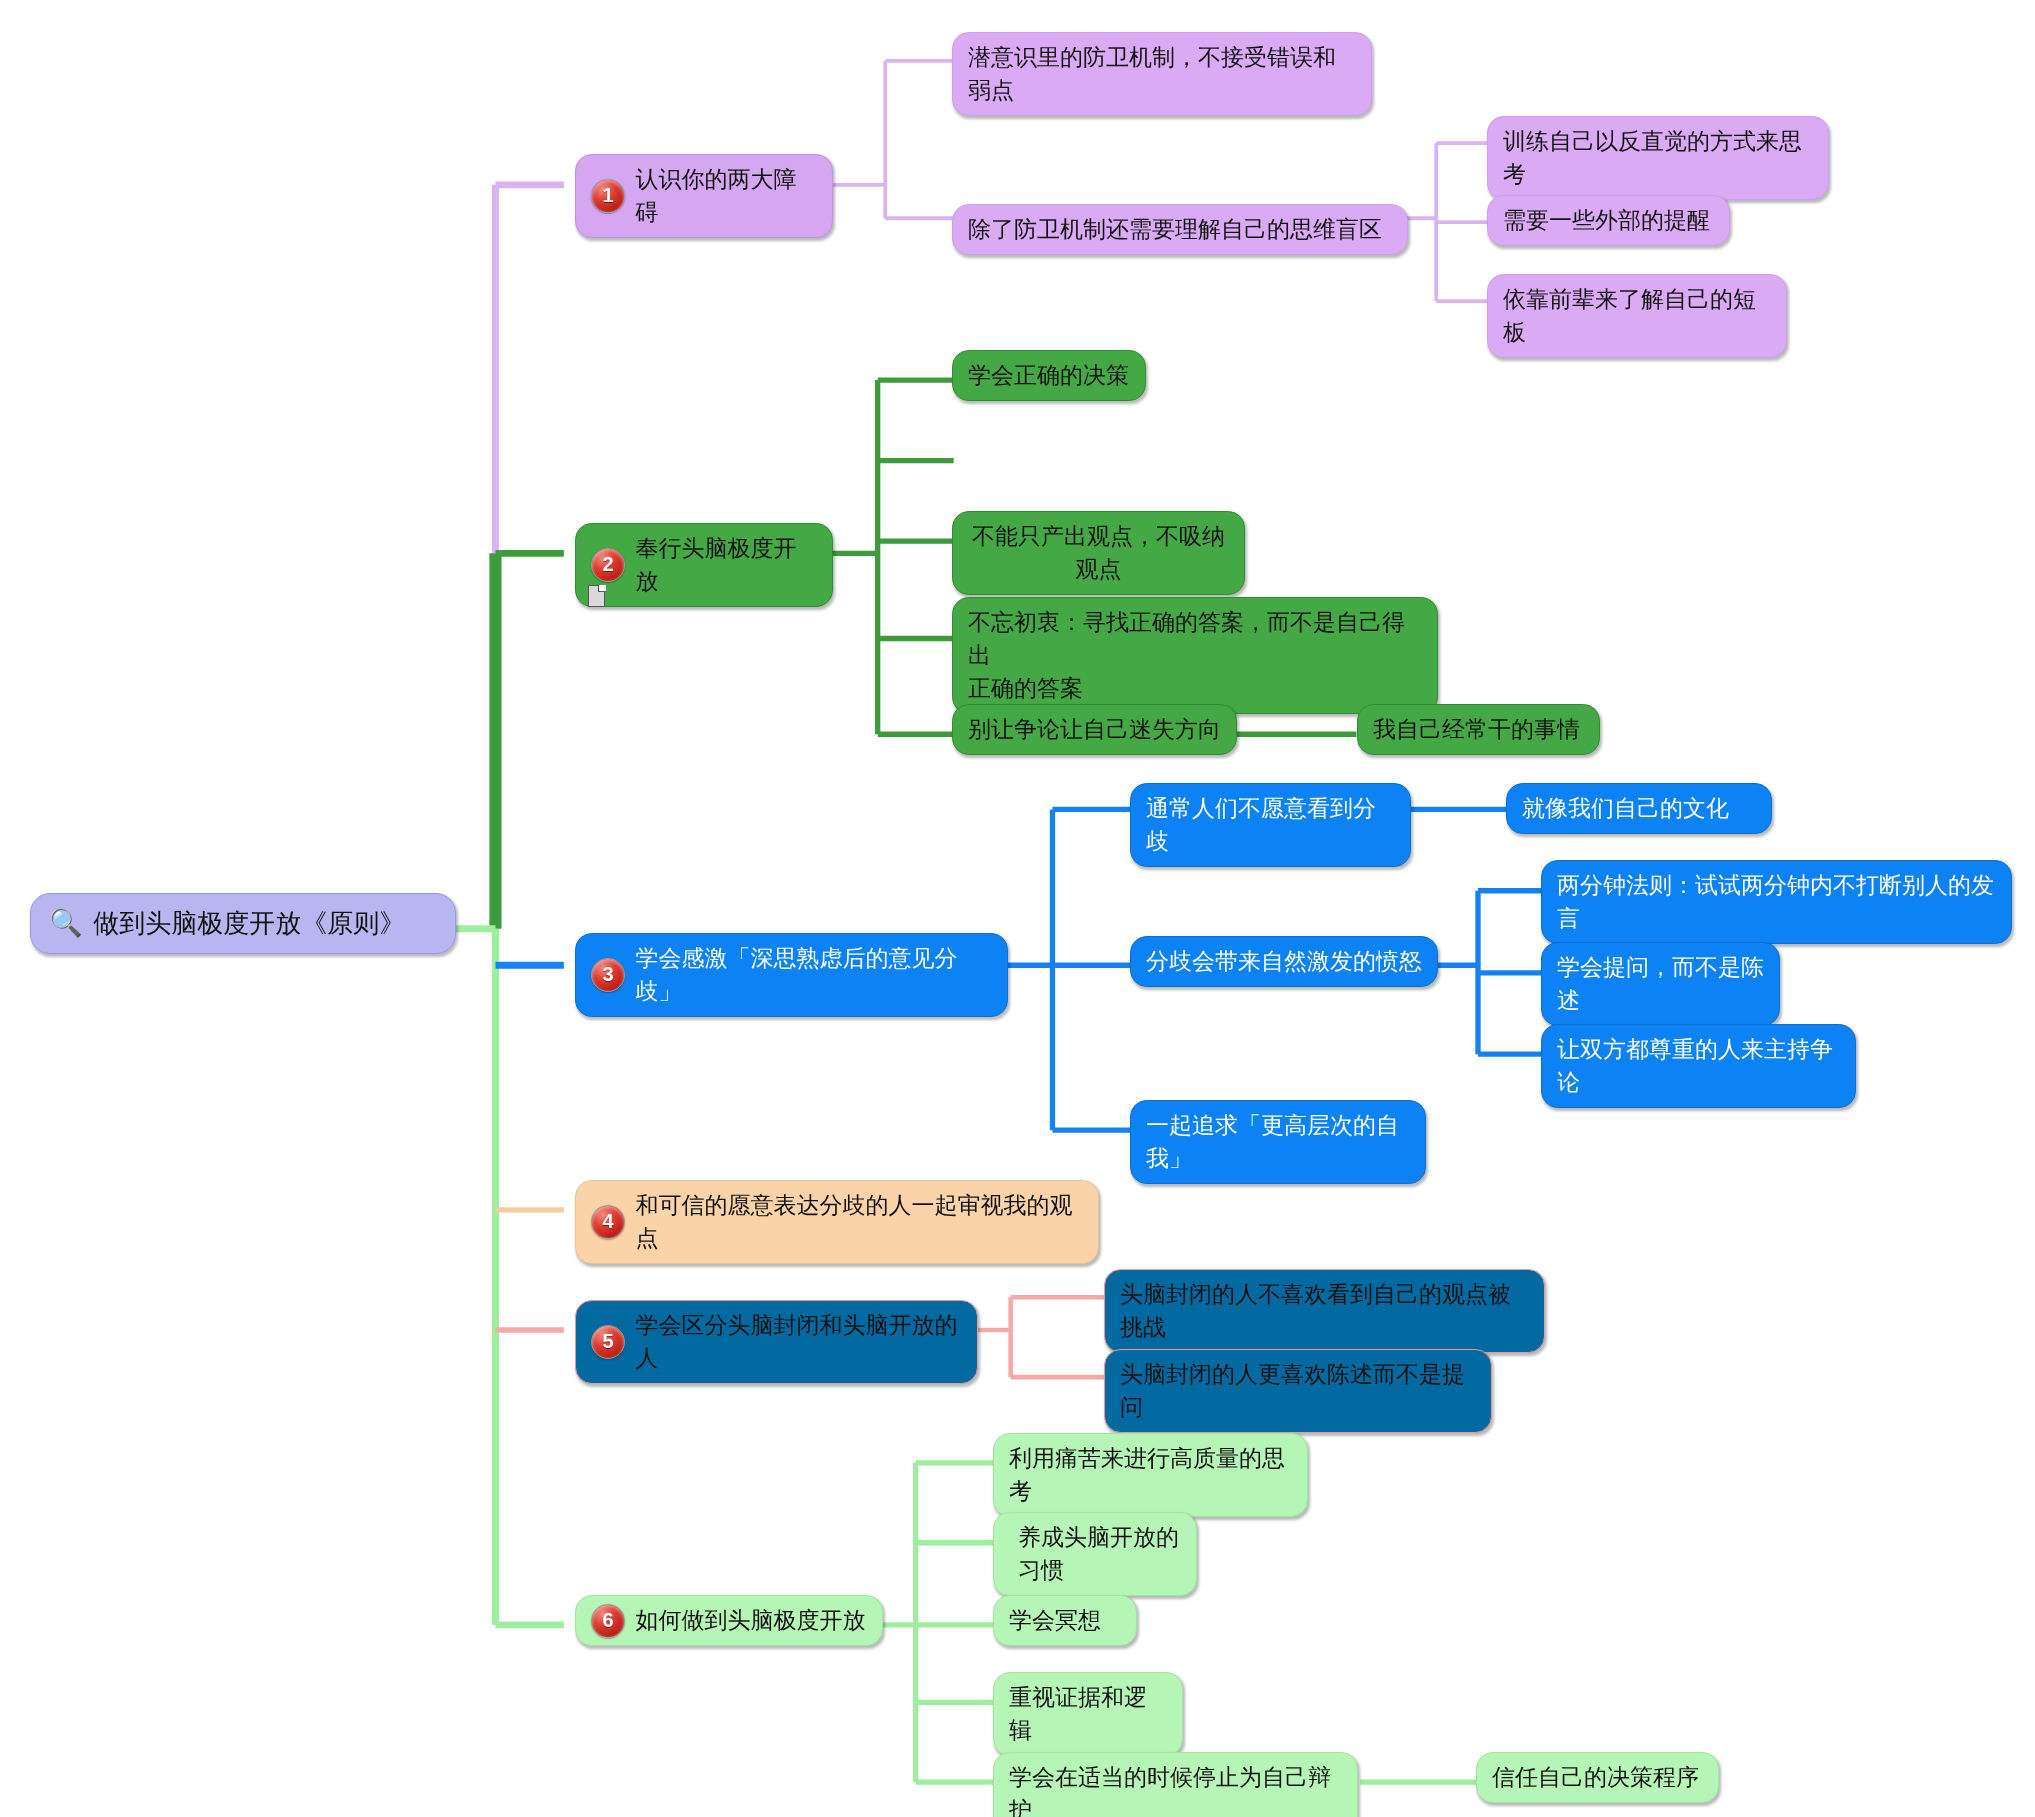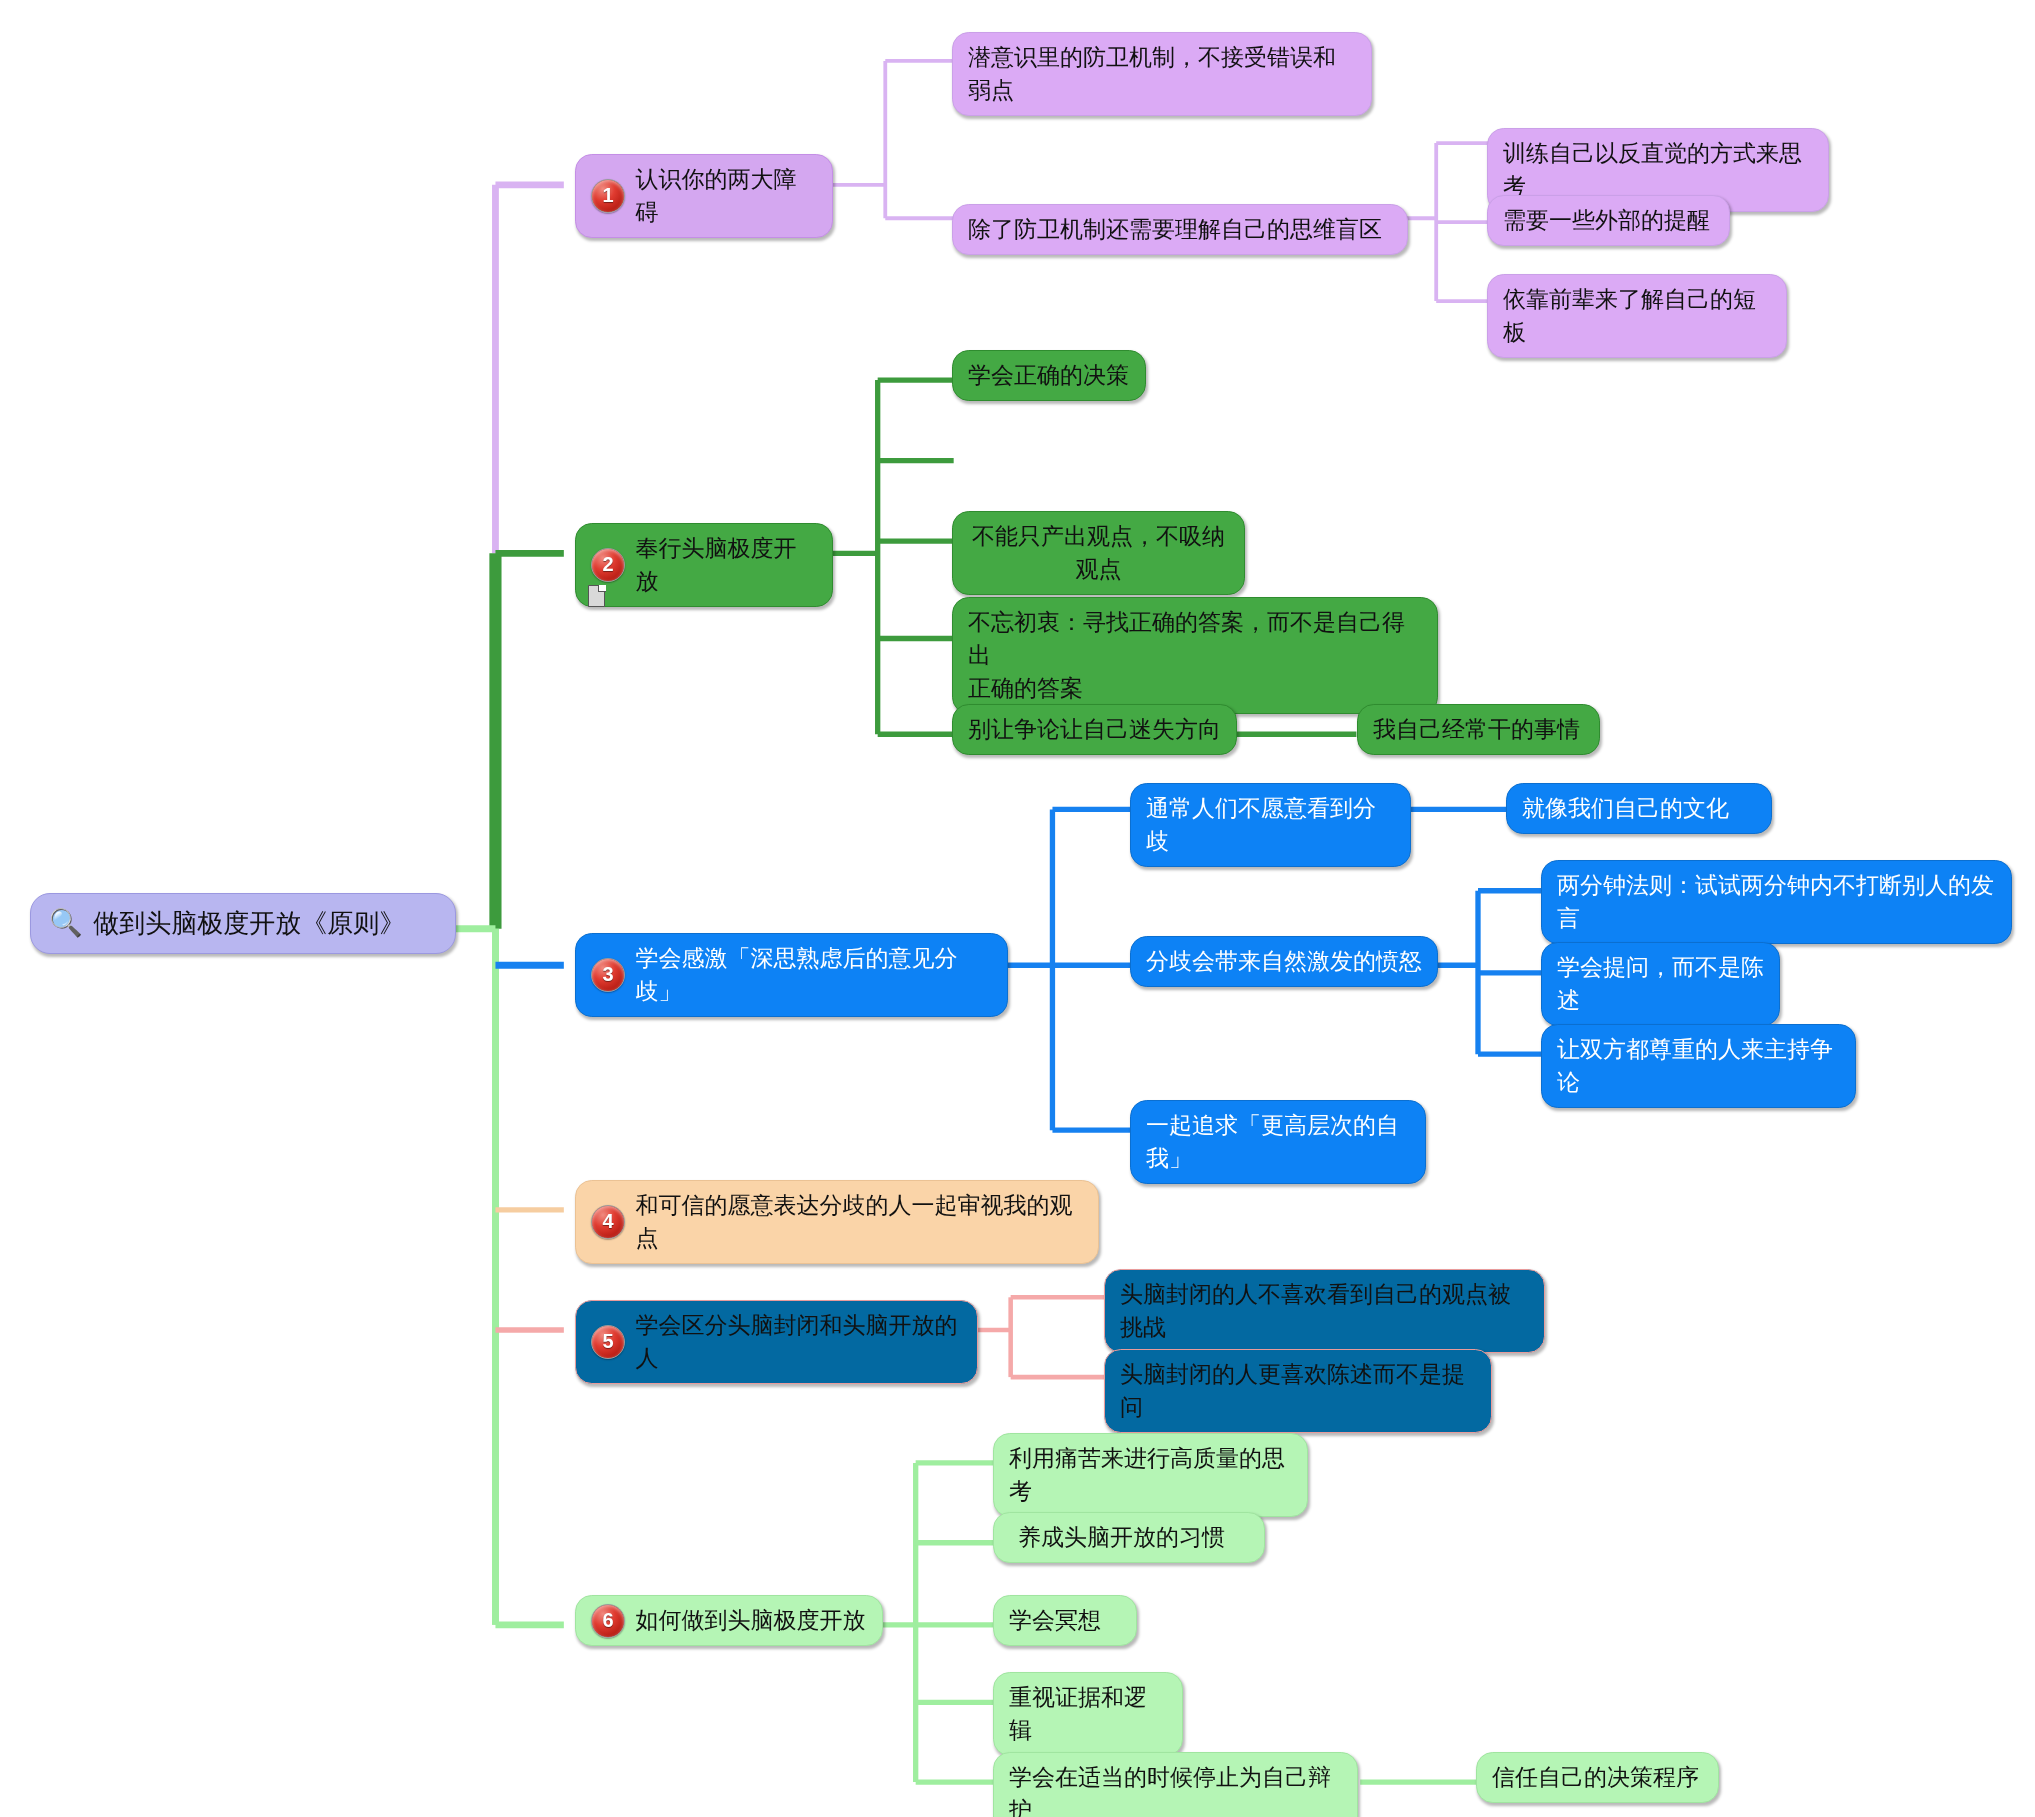--- a/index.html
+++ b/index.html
@@ -194,21 +194,21 @@
   </div>
 
   <div class="node c-purple-lt" style="left:952px; top:32px; width:420px;">
     <span class="label">潜意识里的防卫机制，不接受错误和弱点</span>
   </div>
 
   <div class="node c-purple-lt" style="left:952px; top:204px; width:456px;">
     <span class="label">除了防卫机制还需要理解自己的思维盲区</span>
   </div>
 
-  <div class="node c-purple-lt" style="left:1487px; top:116px; width:342px;margin-top:12px;">
+  <div class="node c-purple-lt" style="left:1487px; top:116px; width:342px;">
     <span class="label">训练自己以反直觉的方式来思考</span>
   </div>
   <div class="node c-purple-lt" style="left:1487px; top:195px; width:243px;">
     <span class="label">需要一些外部的提醒</span>
   </div>
   <div class="node c-purple-lt" style="left:1487px; top:274px; width:300px;">
     <span class="label">依靠前辈来了解自己的短板</span>
   </div>
 
   <div class="node branch c-green" style="left:575px; top:523px; width:258px;">
@@ -280,21 +280,21 @@
   </div>
 
   <div class="node branch c-mint" style="left:575px; top:1595px; width:308px;">
     <span class="badge">6</span>
     <span class="label">如何做到头脑极度开放</span>
   </div>
 
   <div class="node c-mint" style="left:993px; top:1433px; width:315px;">
     <span class="label">利用痛苦来进行高质量的思考</span>
   </div>
-  <div class="node c-mint" style="left:993px; top:1512px; width:272px;padding-left:24px;">
+  <div class="node c-mint" style="left:993px; top:1512px; width:204px;padding-left:24px;">
     <span class="label">养成头脑开放的习惯</span>
   </div>
   <div class="node c-mint" style="left:993px; top:1595px; width:144px;">
     <span class="label">学会冥想</span>
   </div>
   <div class="node c-mint" style="left:993px; top:1672px; width:190px;">
     <span class="label">重视证据和逻辑</span>
   </div>
   <div class="node c-mint" style="left:993px; top:1752px; width:365px;">
     <span class="label">学会在适当的时候停止为自己辩护</span>

